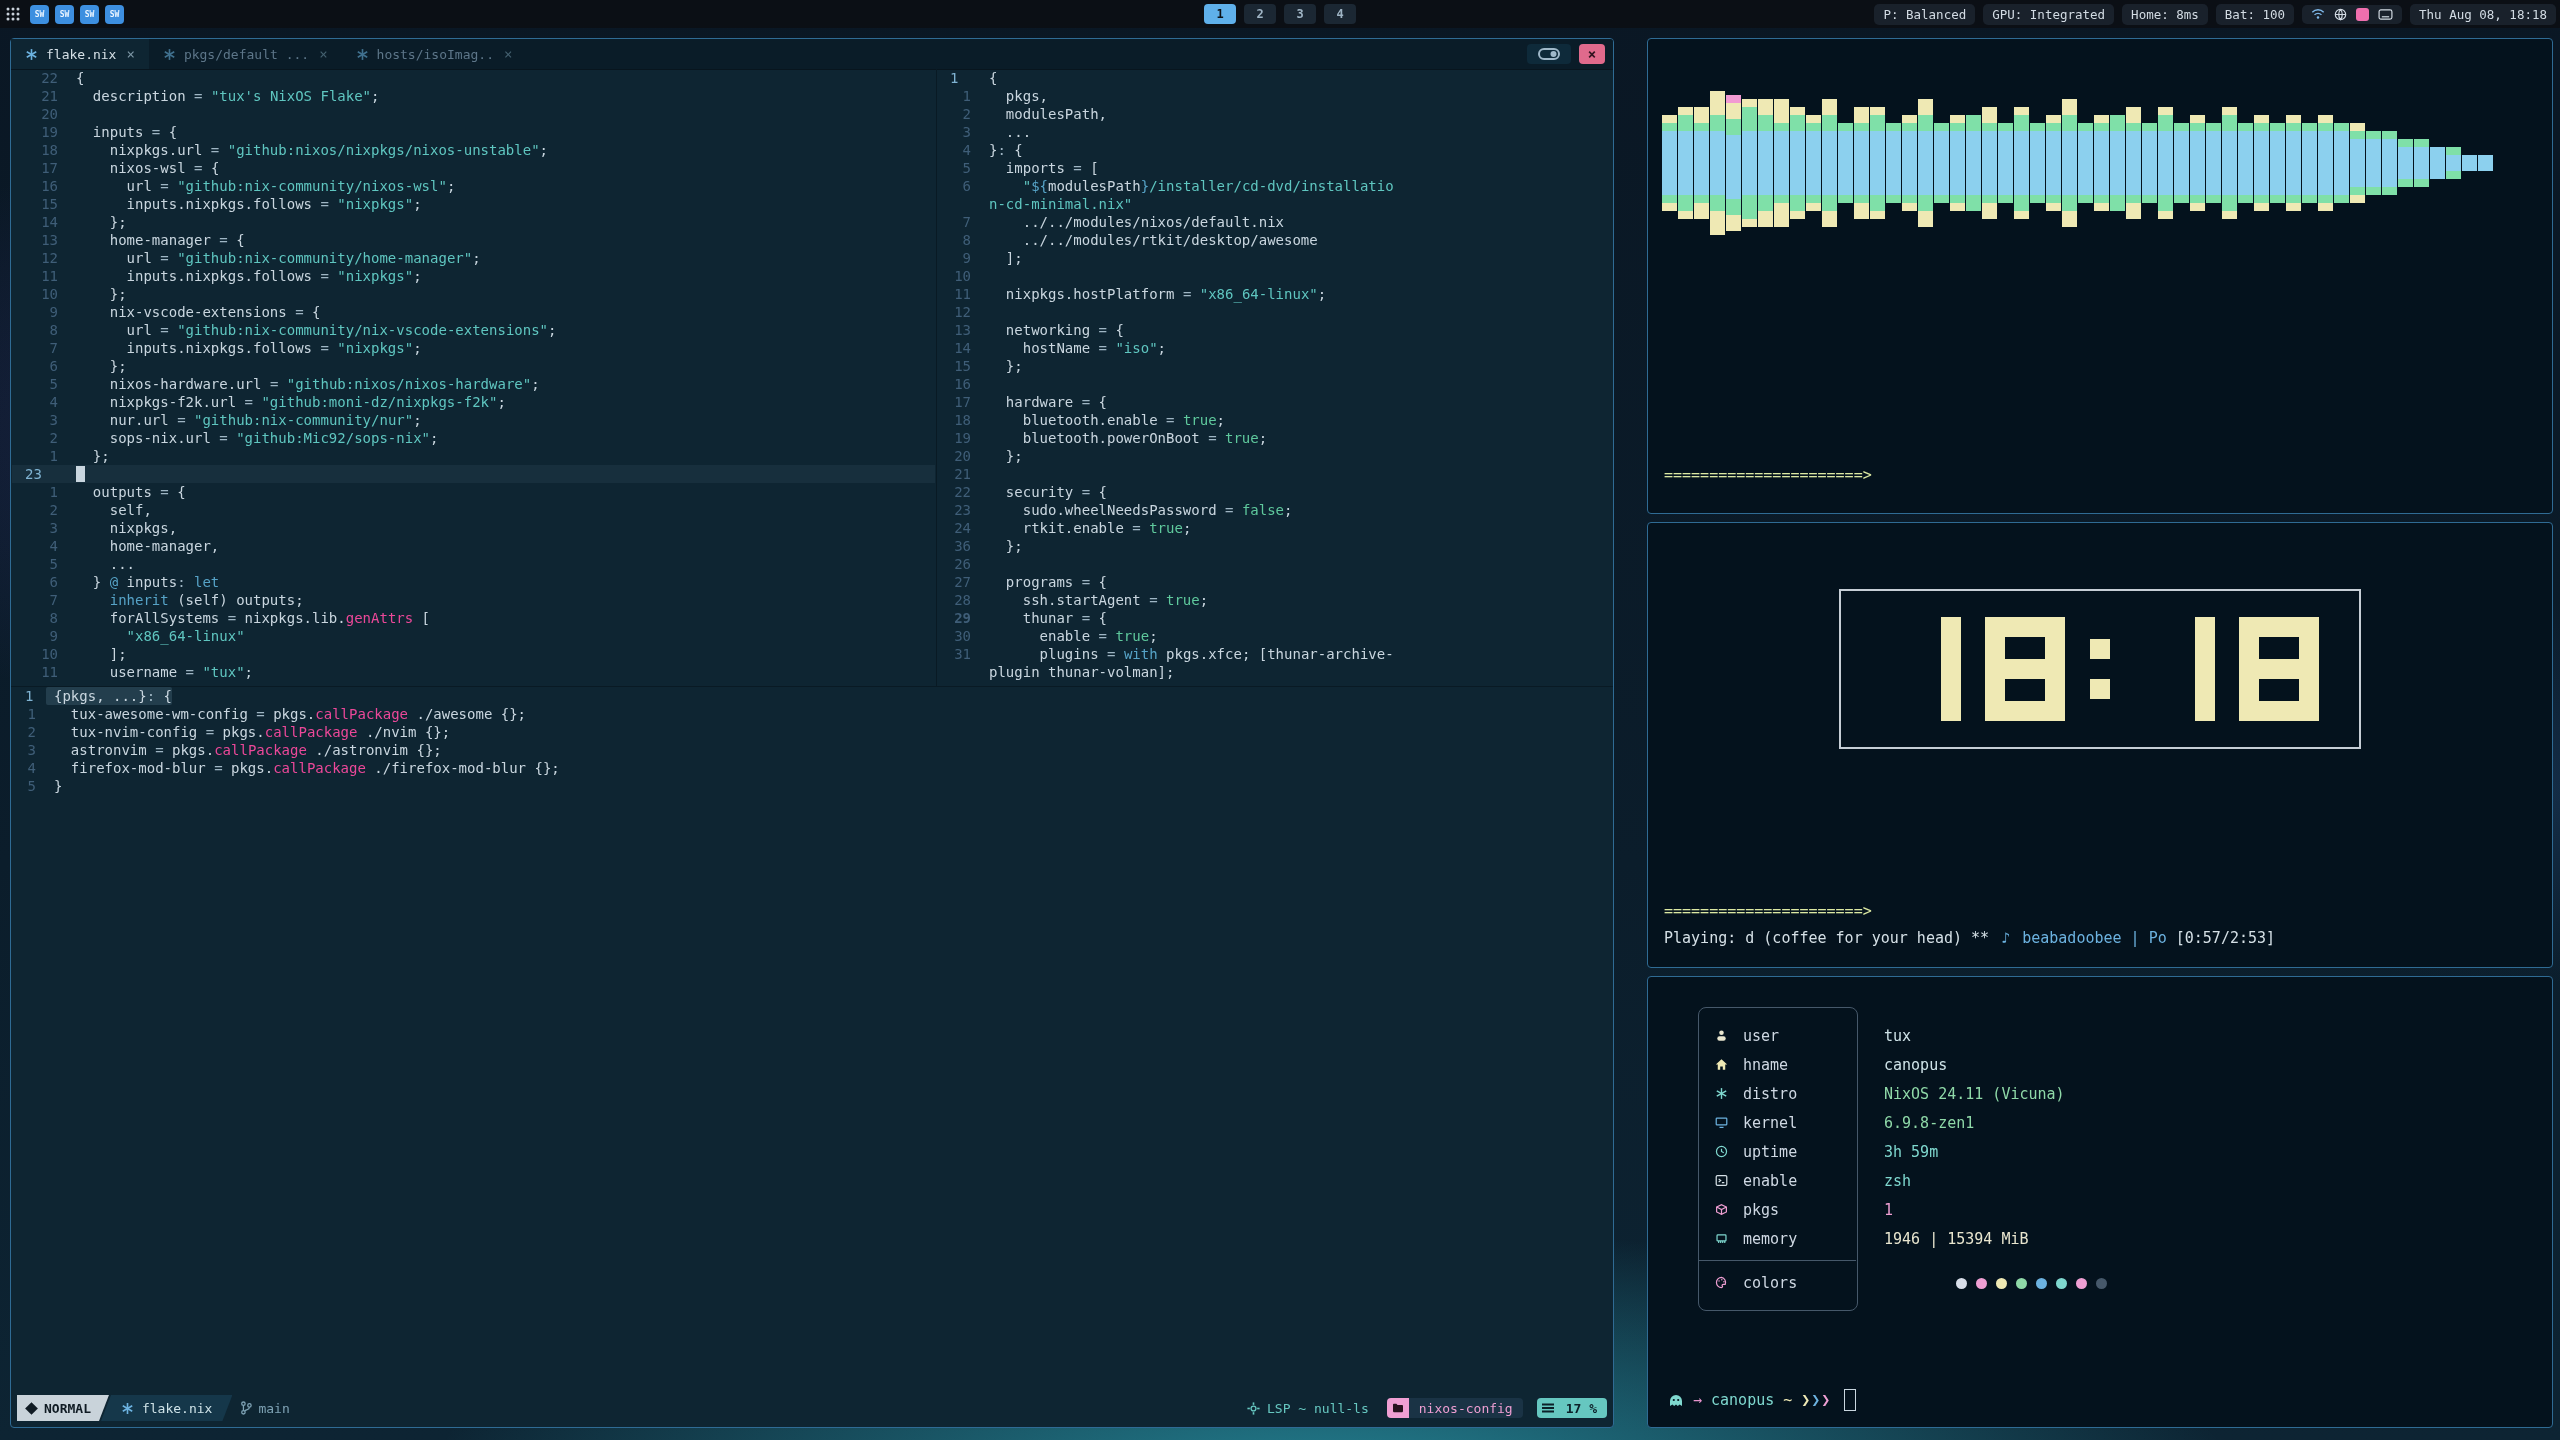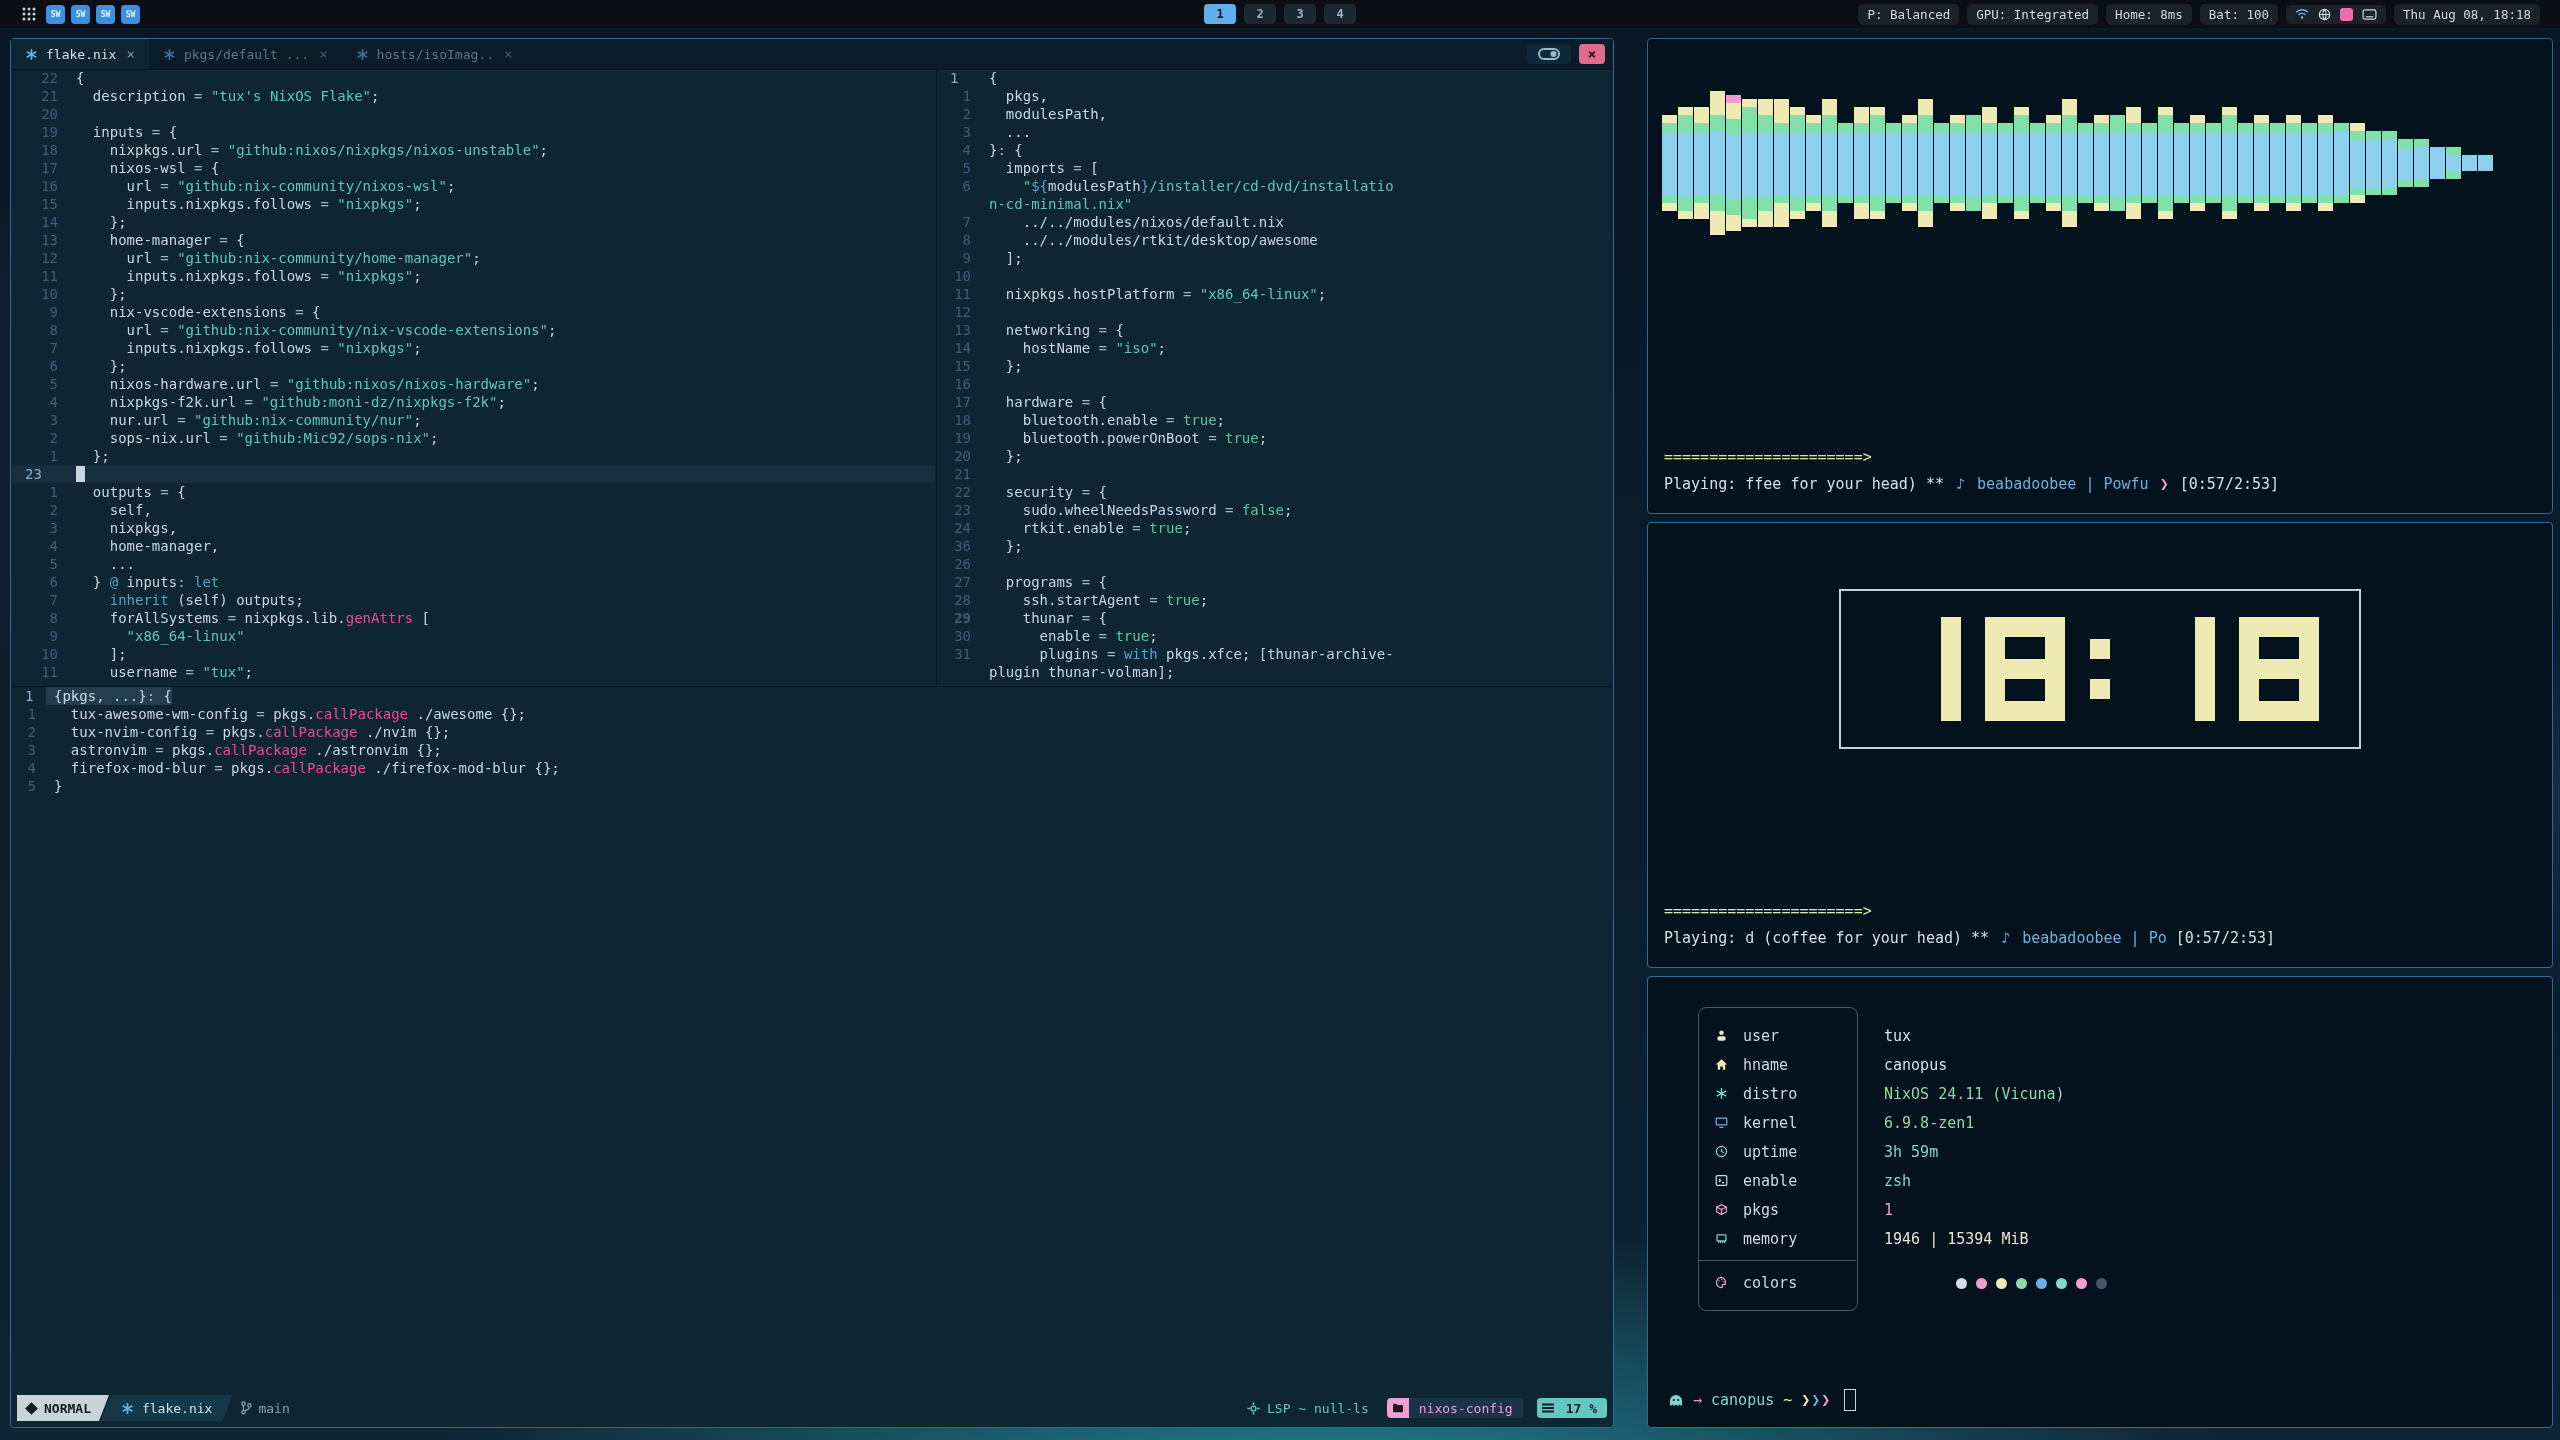--- a/index.html
+++ b/index.html
@@ -6,21 +6,21 @@
     font-family:"DejaVu Sans Mono",monospace;
     background:
       radial-gradient(900px 500px at 12% 30%, rgba(100,70,200,0.20), transparent 60%),
       radial-gradient(1400px 420px at 52% 104%, rgba(56,212,230,0.55), transparent 65%),
       radial-gradient(700px 320px at 99% 55%, rgba(60,120,200,0.18), transparent 60%),
       linear-gradient(180deg,#0a1724 0%,#0b1d2b 60%,#0d2433 100%);
     color:#c9d6df;}
 
   
   #topbar{position:fixed;left:0;top:0;width:2560px;height:28px;background:#0b0f15;
-    display:flex;align-items:center;padding:0 20px;box-sizing:border-box;font-size:12.5px;z-index:5}
+    display:flex;align-items:center;padding:0 4px;box-sizing:border-box;font-size:12.5px;z-index:5}
   .tb-left{display:flex;align-items:center;gap:8px}
   .launcher{width:18px;height:18px;display:grid;place-items:center;color:#c8d0d9}
   .tray-chip{width:19px;height:19px;border-radius:4px;background:#3d8fe0;color:#eaf4ff;
     font-size:8px;font-weight:bold;display:grid;place-items:center;letter-spacing:0}
   .tb-center{position:absolute;left:50%;top:0;height:28px;transform:translateX(-50%);
     display:flex;align-items:center;gap:8px}
   .ws-btn{min-width:24px;height:20px;border-radius:4px;background:#1b2733;color:#9fb4c4;
     display:grid;place-items:center;font-weight:bold;font-size:12px;padding:0 4px}
   .ws-btn.active{background:#5fb0ea;color:#0b1117}
   .tb-right{margin-left:auto;display:flex;align-items:center;gap:8px}
@@ -697,23 +697,20 @@
       </div>
       <div class="vcol">
         <div class="vb" style="height: 16px; background: rgb(140, 208, 238);"></div>
       </div>
       <div class="vcol">
         <div class="vb" style="height: 16px; background: rgb(140, 208, 238);"></div>
       </div>
     </div>
   <div class="player">
     <div class="psep">======================&gt;</div>
-    <div class="pline">
-      <span class="pw">Playing:</span><span class="pw"> ffee for your head) ** </span><span class="pnote">♪</span><span class="partist"> beabadoobee | Powfu </span><span class="pchev">❯</span><span class="pw"> [0:57/2:53]</span>
-    </div>
   </div>
 </div>
 
 <div id="win-b" class="win">
   <div class="clock-frame">
     <div class="clock-digits" id="clock-digits">
         <div class="digit">
           <div class="sg sg-b" style="background: rgb(239, 233, 180);"></div>
           <div class="sg sg-c" style="background: rgb(239, 233, 180);"></div>
         </div>

